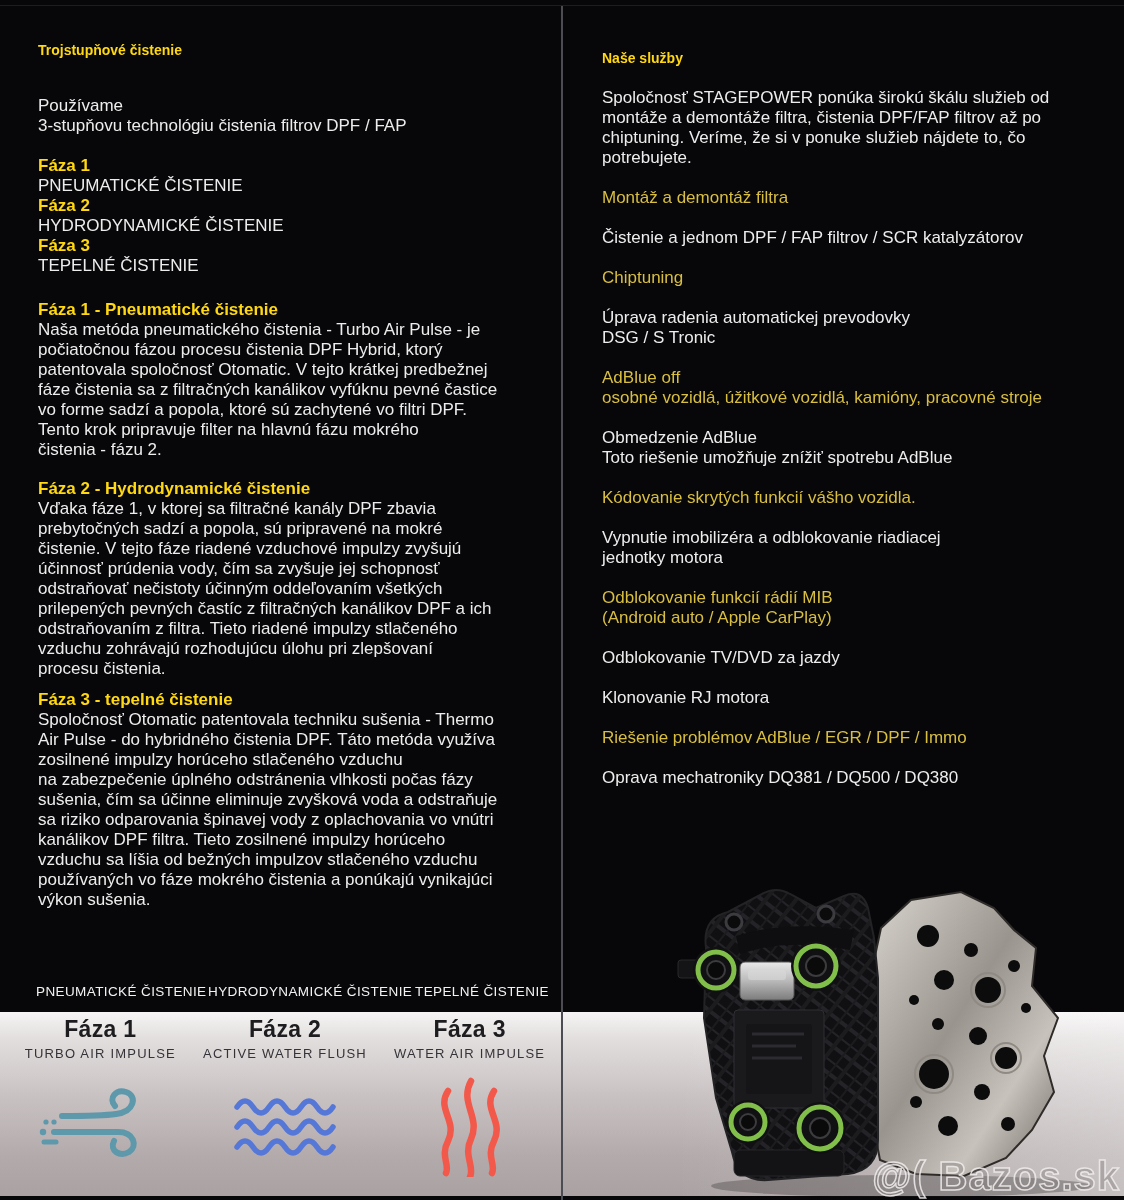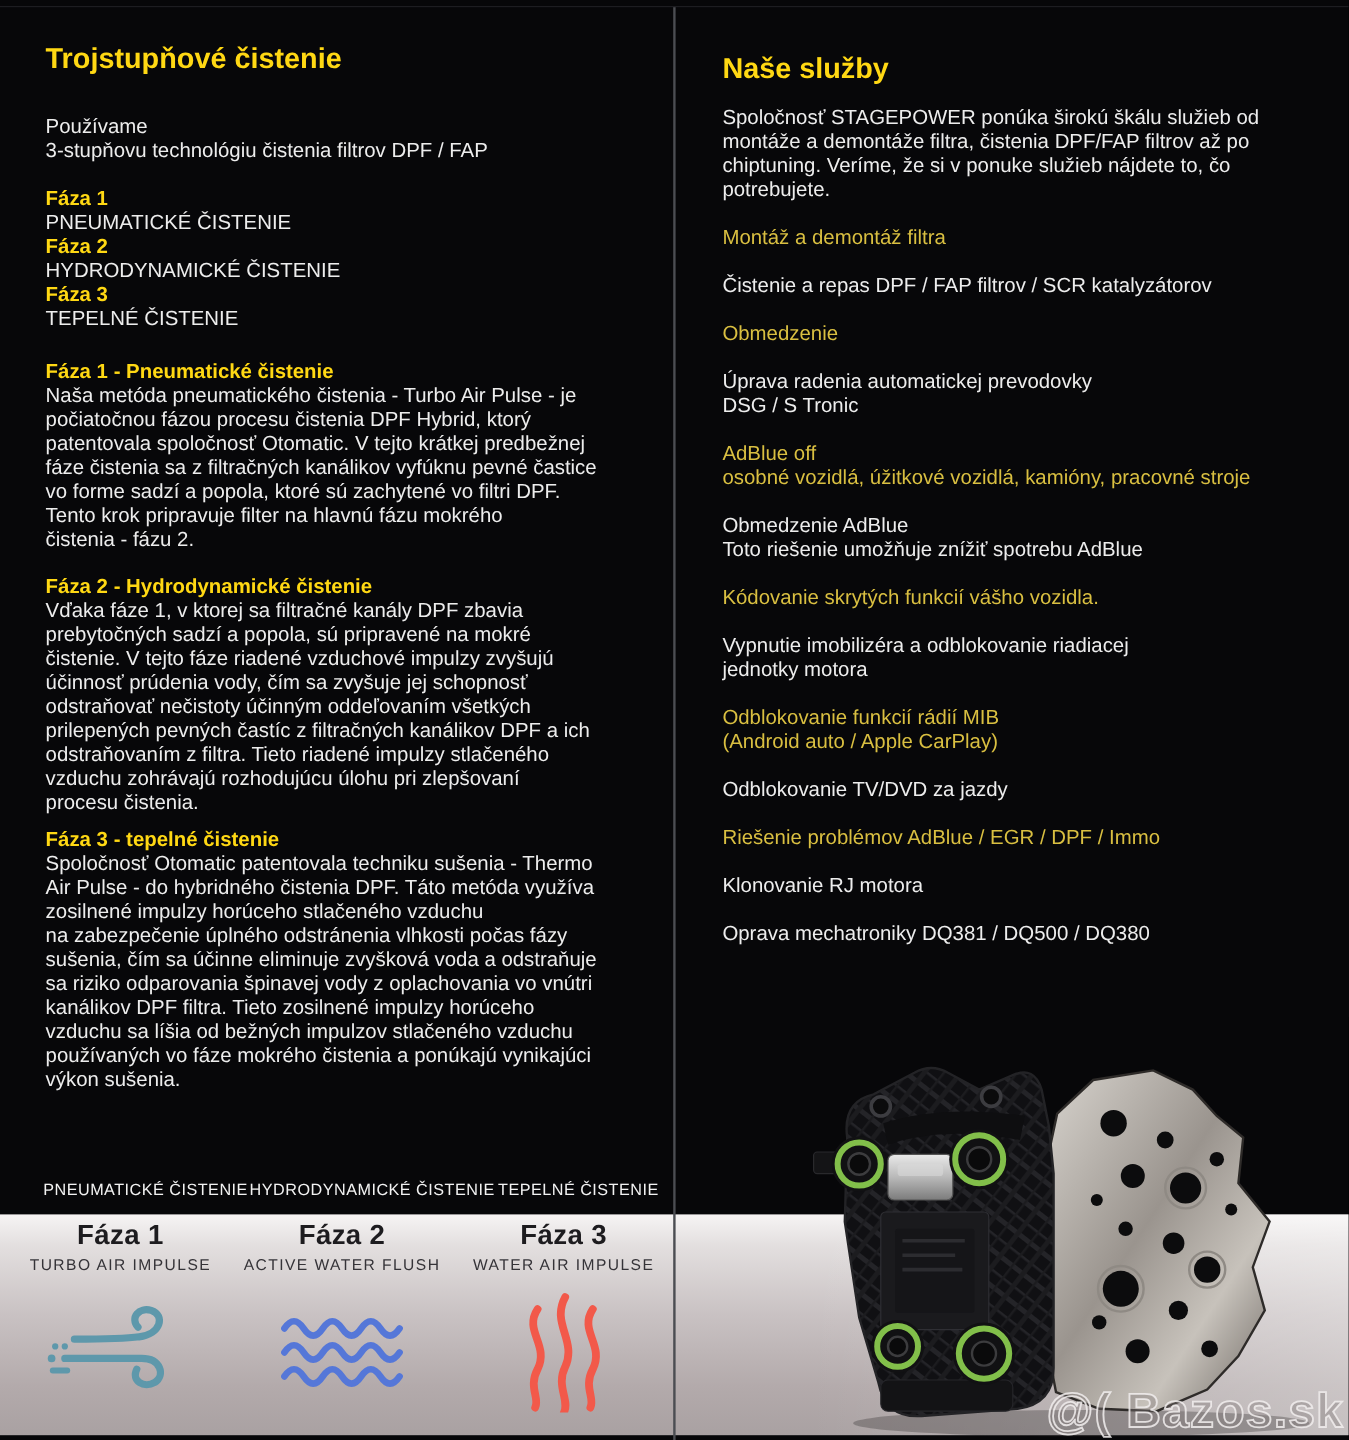--- a/index.html
+++ b/index.html
@@ -11,21 +11,21 @@
     color:var(--text,#ededed);
   }
   .hairline{ position:absolute; top:5px; left:0; width:100%; height:1px; background:#1d1d21; }
   .vdiv{ position:absolute; left:561px; top:6px; bottom:0; width:2px; background:#4b4d52; z-index:5; }
 
   p,h2,h3{ font-size:17px; line-height:20px; font-weight:normal; }
   .pre{ white-space:pre-line; }
   .yellow{ color:var(--yellow,#ffd813); font-weight:bold; }
   .gold{ color:var(--gold,#d9bf41); }
   .white{ color:var(--text,#ededed); }
-  h2.head{ font-size:24px; }
+  h2.head{ font-size:14px; }
 
   .left-col{ position:absolute; left:38px; top:40px; width:510px; }
   .usage{ margin-top:36px; }
   .phase-index{ margin-top:20px; }
   .sec1{ margin-top:24px; }
   .sec2{ margin-top:19px; }
   .sec3{ margin-top:11px; }
 
   .right-col{ position:absolute; left:602px; top:48px; width:510px; }
   .intro{ margin-top:20px; }
@@ -128,36 +128,36 @@
   </div>
 
   <div class="right-col">
     <h2 class="yellow head">Naše služby</h2>
     <p class="white pre intro">Spoločnosť STAGEPOWER ponúka širokú škálu služieb od
 montáže a demontáže filtra, čistenia DPF/FAP filtrov až po
 chiptuning. Veríme, že si v ponuke služieb nájdete to, čo
 potrebujete.</p>
     <div>
         <p class="svc gold">Montáž a demontáž filtra</p>
-        <p class="svc white">Čistenie a repas DPF / FAP filtrov / SCR katalyzátorov</p>
-        <p class="svc gold">Obmedzenie</p>
+        <p class="svc white">Čistenie a jednom DPF / FAP filtrov / SCR katalyzátorov</p>
+        <p class="svc gold">Chiptuning</p>
         <p class="svc white">Úprava radenia automatickej prevodovky
 DSG / S Tronic</p>
         <p class="svc gold">AdBlue off
 osobné vozidlá, úžitkové vozidlá, kamióny, pracovné stroje</p>
         <p class="svc white">Obmedzenie AdBlue
 Toto riešenie umožňuje znížiť spotrebu AdBlue</p>
         <p class="svc gold">Kódovanie skrytých funkcií vášho vozidla.</p>
         <p class="svc white">Vypnutie imobilizéra a odblokovanie riadiacej
 jednotky motora</p>
         <p class="svc gold">Odblokovanie funkcií rádií MIB
 (Android auto / Apple CarPlay)</p>
         <p class="svc white">Odblokovanie TV/DVD za jazdy</p>
+        <p class="svc white">Klonovanie RJ motora</p>
         <p class="svc gold">Riešenie problémov AdBlue / EGR / DPF / Immo</p>
-        <p class="svc white">Klonovanie RJ motora</p>
         <p class="svc white">Oprava mechatroniky DQ381 / DQ500 / DQ380</p>
       </div>
   </div>
 
   <div class="footer-labels">
     <span class="fl0">PNEUMATICKÉ ČISTENIE</span>
     <span class="fl1">HYDRODYNAMICKÉ ČISTENIE</span>
     <span class="fl2">TEPELNÉ ČISTENIE</span>
   </div>
 

